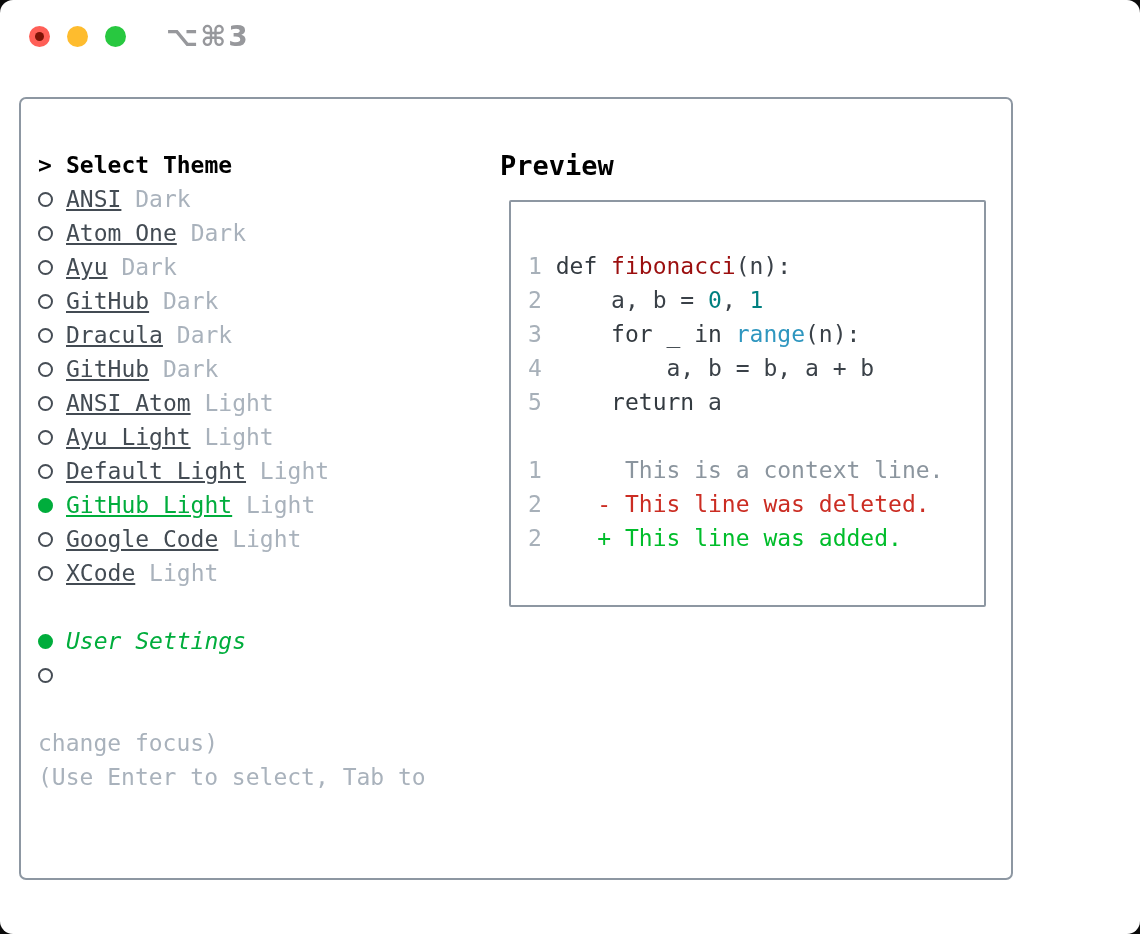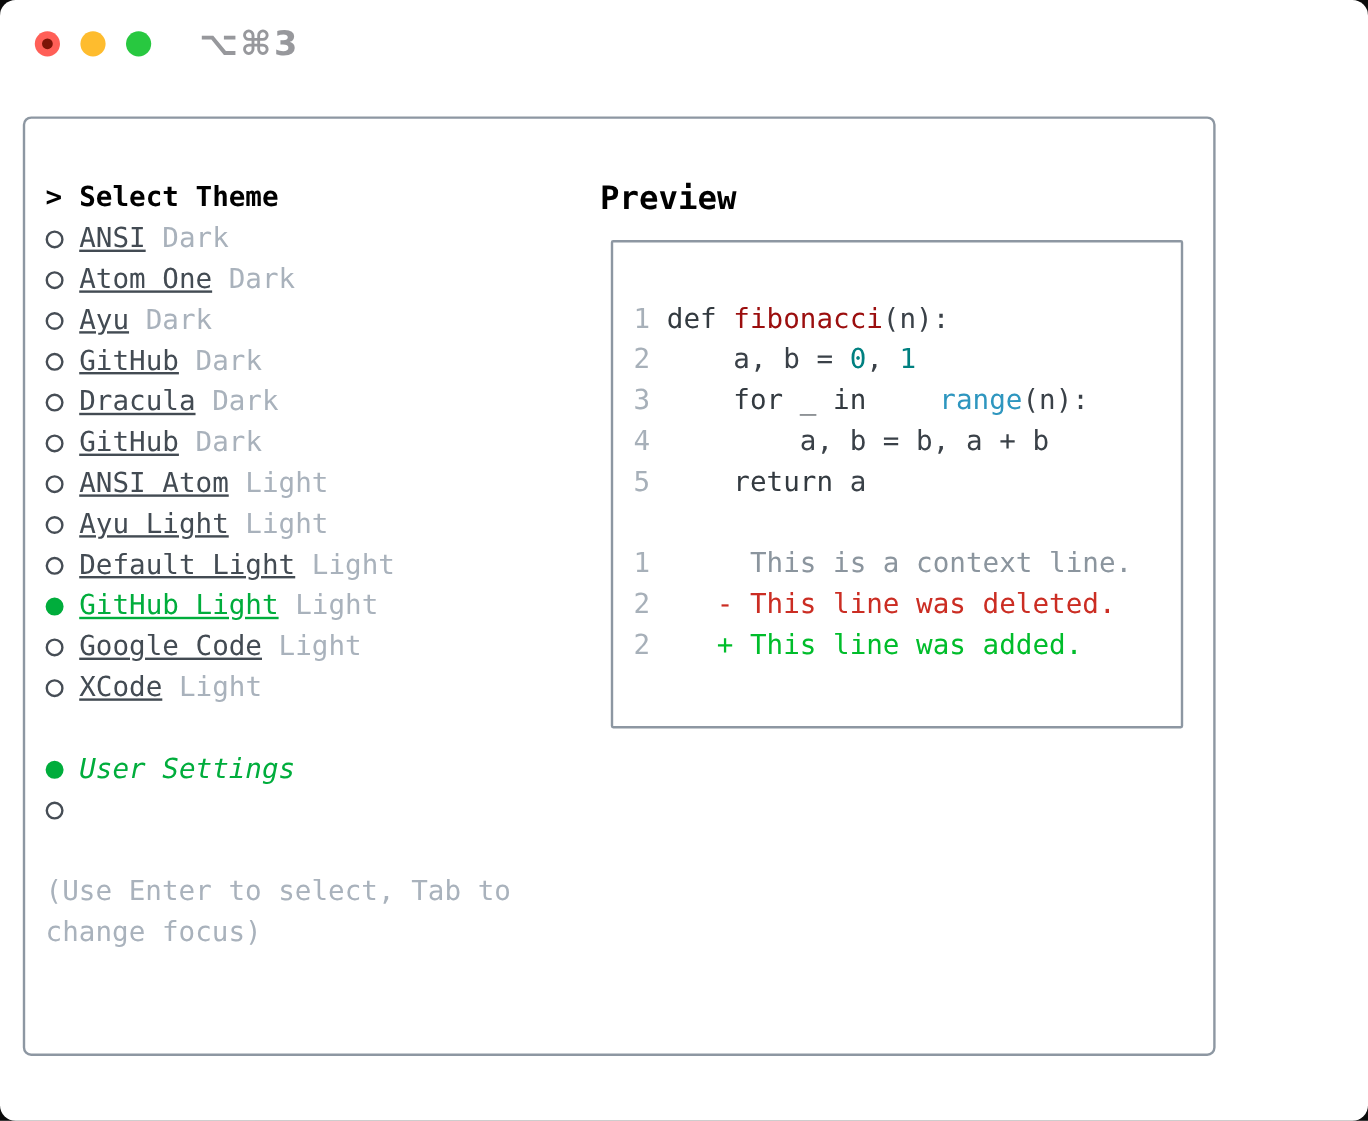--- a/index.html
+++ b/index.html
@@ -50,21 +50,21 @@
     position:absolute;left:488px;top:101px;width:477px;height:407px;
     border:2px solid var(--border_gray);border-radius:2px;box-sizing:border-box;background:#fff;
   }
   .code{position:absolute;left:17px;top:47px;margin:0;font-size:23px;font-family:inherit;}
   .cl{height:34px;display:flex;align-items:center;white-space:pre;}
   .ln{color:var(--lineno_gray);}
   .tok-plain{color:#3a4148;}
   .tok-kw{color:#333a40;}
   .tok-title{color:var(--code_red);}
   .tok-num{color:var(--code_teal);}
-  .tok-builtin{color:var(--code_blue);margin-left:47px;}
+  .tok-builtin{color:var(--code_blue);}
   .tok-ctx{color:var(--context_gray);}
   .tok-del{color:var(--deleted_red);}
   .tok-add{color:var(--added_green);}
 </style>
 </head>
 <body>
 
 <div class="window">
   <div class="titlebar">
     <div class="traffic">
@@ -96,22 +96,22 @@
           <div class="row"><span class="marker"><span class="circle"></span></span><span class="t-name">Google Code</span><span class="t-var"> Light</span></div>
           <div class="row"><span class="marker"><span class="circle"></span></span><span class="t-name">XCode</span><span class="t-var"> Light</span></div>
         </div>
       <div class="row"></div>
       <div id="apply-list">
           <div class="row"><span class="marker"><span class="circle sel"></span></span><span class="apply-label sel">User Settings</span></div>
           <div class="row"><span class="marker"><span class="circle"></span></span></div>
         </div>
       <div class="row"></div>
       <div id="help">
+          <div class="help-line">change focus)</div>
           <div class="help-line">(Use Enter to select, Tab to</div>
-          <div class="help-line">change focus)</div>
         </div>
     </div>
 
     <div class="preview-title">Preview</div>
     <div class="preview-box">
       <pre class="code" id="code"><div class="cl"><span class="ln">1 </span><span class="tok-kw">def </span><span class="tok-title">fibonacci</span><span class="tok-plain">(n):</span></div><div class="cl"><span class="ln">2 </span><span class="tok-plain">    a, b = </span><span class="tok-num">0</span><span class="tok-plain">, </span><span class="tok-num">1</span></div><div class="cl"><span class="ln">3 </span><span class="tok-plain">    </span><span class="tok-kw">for</span><span class="tok-plain"> _ </span><span class="tok-kw">in</span><span class="tok-plain"> </span><span class="tok-builtin">range</span><span class="tok-plain">(n):</span></div><div class="cl"><span class="ln">4 </span><span class="tok-plain">        a, b = b, a + b</span></div><div class="cl"><span class="ln">5 </span><span class="tok-plain">    </span><span class="tok-kw">return</span><span class="tok-plain"> a</span></div><div class="cl"><span class="ln"></span></div><div class="cl"><span class="ln">1 </span><span class="tok-ctx">     This is a context line.</span></div><div class="cl"><span class="ln">2 </span><span class="tok-del">   - This line was deleted.</span></div><div class="cl"><span class="ln">2 </span><span class="tok-add">   + This line was added.</span></div></pre>
     </div>
   </div>
 </div>
 

